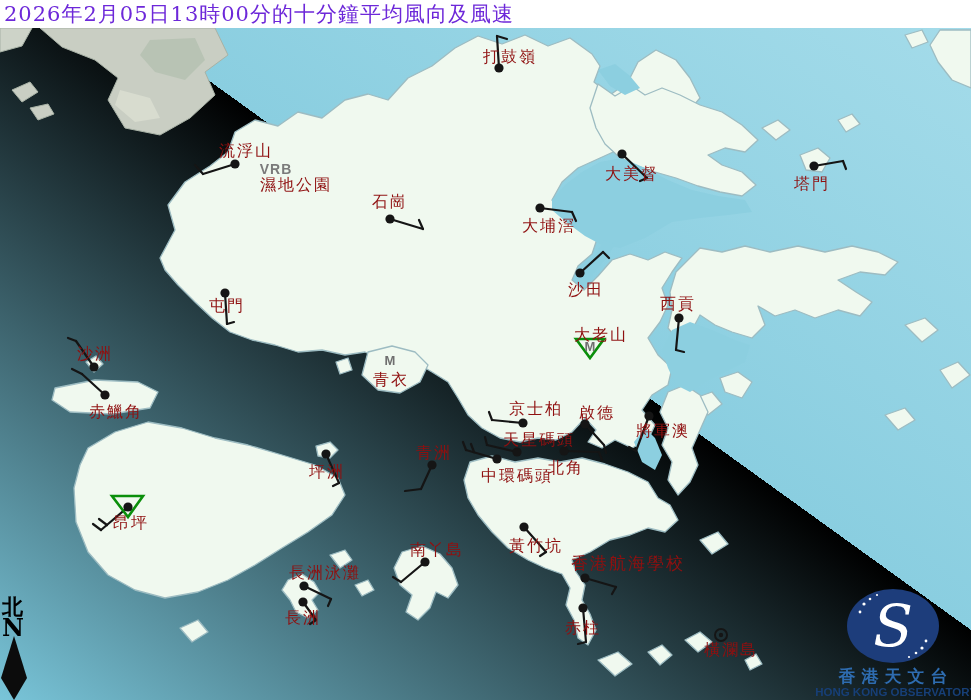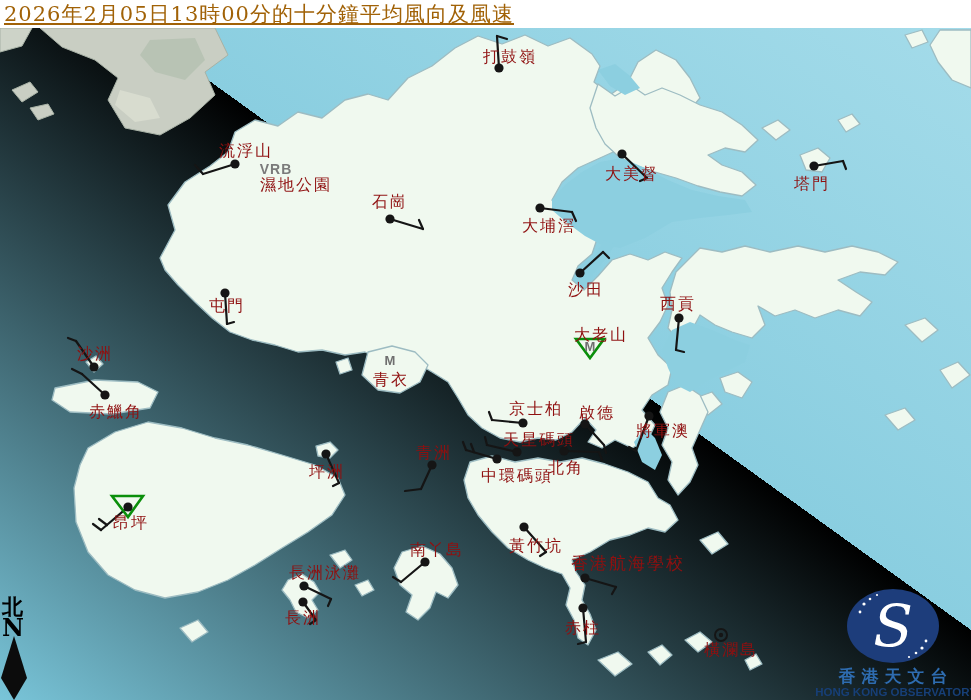--- a/index.html
+++ b/index.html
@@ -1,22 +1,22 @@
 <!DOCTYPE html>
 <html><head>
 <meta charset="utf-8">
 <style>
   html,body{margin:0;padding:0;}
   body{width:971px;height:700px;overflow:hidden;background:#8aceе0;
        font-family:"DejaVu Serif", serif;}
   #frame{position:relative;width:971px;height:700px;}
   #titlebar{position:absolute;left:0;top:0;width:971px;height:28px;background:#ffffff;
             display:flex;align-items:center;z-index:5;}
-  #titlebar .t{font-family:"DejaVu Serif", serif;font-size:21px;color:#a16207;
-               padding-left:4px;letter-spacing:1px;white-space:nowrap;text-decoration:underline;}
+  #titlebar .t{font-family:"DejaVu Serif", serif;font-size:21px;color:#6d28d9;
+               padding-left:4px;letter-spacing:1px;white-space:nowrap;}
   svg{position:absolute;left:0;top:0;}
   .stn-label{font-family:"DejaVu Serif", serif;font-size:16px;fill:#8f1010;letter-spacing:2px;}
   .stn-label.big{font-size:17px;}
   .m-mark{font-family:"Liberation Sans", sans-serif;font-weight:bold;font-size:13px;fill:#6f6f6f;}
   .vrb{font-family:"Liberation Sans", sans-serif;font-weight:bold;font-size:14px;fill:#7a7a7a;letter-spacing:1px;}
   .compass-txt{font-family:"DejaVu Serif", serif;font-weight:bold;fill:#000;}
   .logo-zh{font-family:"DejaVu Serif", serif;font-size:17px;font-weight:bold;fill:#2e6cb0;letter-spacing:6px;}
   .logo-en{font-family:"Liberation Sans", sans-serif;font-size:11.5px;font-weight:bold;fill:#173f77;}
 </style>
 </head>

